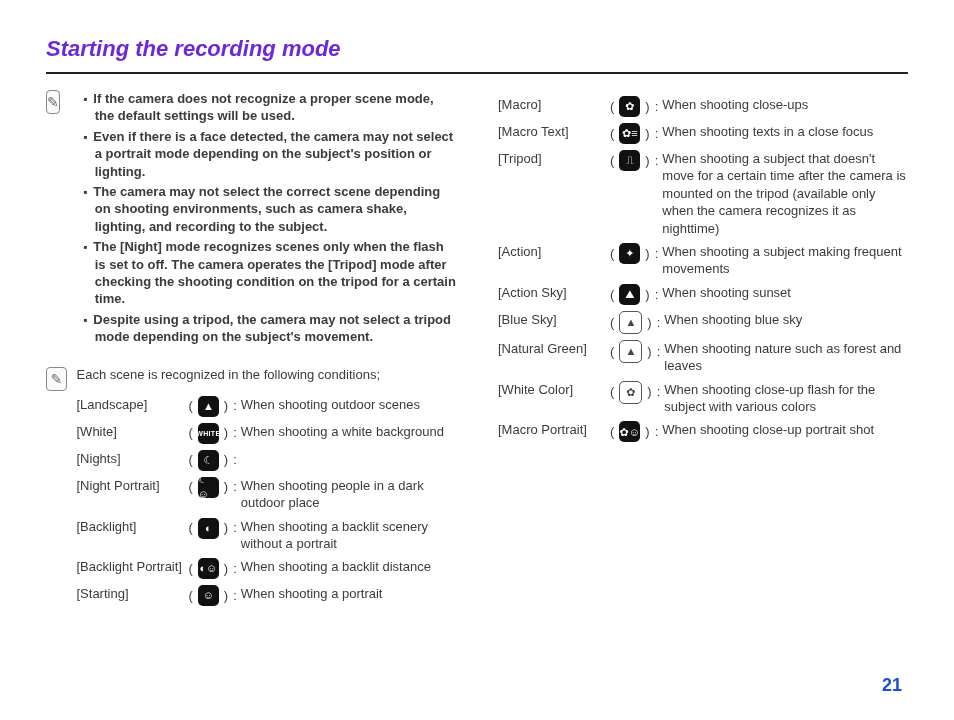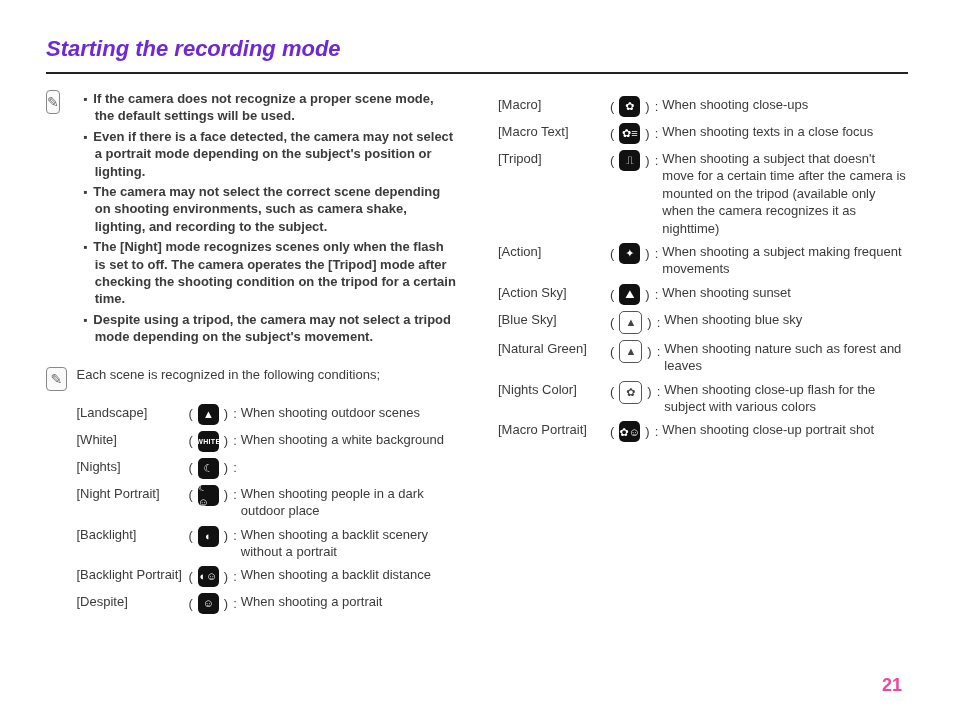--- a/index.html
+++ b/index.html
@@ -8,29 +8,29 @@
   .page { padding:36px 46px 0 46px; }
   h1 { margin:0 0 10px 0; font-size:22px; font-weight:700; font-style:italic; color:#6d28d9; }
   .rule { border:none; border-top:2px solid #222; margin:4px 0 16px 0; }
   .cols { display:flex; gap:42px; }
   .col { width:420px; }
   .notebox { display:flex; align-items:flex-start; gap:10px; margin-bottom:18px; }
   .note-icon { width:22px; height:22px; border:1px solid #888; border-radius:4px; display:flex; align-items:center; justify-content:center; font-size:14px; color:#666; background:#fafafa; }
   ul.bul { margin:0; padding-left:14px; list-style:none;font-weight:bold; }
   ul.bul li { text-indent:-11px; padding-left:11px; line-height:1.34; margin:0 0 3px 0; }
   ul.bul li::before { content:"■"; font-size:6px; vertical-align:2px; margin-right:6px; color:var(--fg); }
-  .lead { margin:0 0 22px 0; }
+  .lead { margin:0 0 14px 0; }
   .scene { display:flex; align-items:flex-start; margin:6px 0; line-height:1.34; }
   .sname { width:112px; flex-shrink:0; }
   .paren { display:inline-flex; align-items:center; gap:5px; flex-shrink:0; }
   .sicon { width:21px; height:21px; border-radius:5px; background:#111; color:#fff; display:inline-flex; align-items:center; justify-content:center; font-size:11px; }
   .sicon.white-text { font-size:7px; font-weight:700; letter-spacing:.3px; }
   .sicon.outline { background:#fff; border:1px solid #555; color:#444; }
   .desc { margin-left:4px; }
-  .pagenum { position:absolute; right:52px; bottom:24px; color:#ec4899; font-weight:700; font-size:18px; }
+  .pagenum { position:absolute; right:52px; bottom:24px; color:#1d4ed8; font-weight:700; font-size:18px; }
   .wrap { position:relative; width:954px; height:720px; }
 </style>
 </head>
 <body>
 <div class="wrap">
 <div class="page">
 
 <h1>Starting the recording mode</h1>
 <hr class="rule">
 
@@ -106,21 +106,21 @@
                   <div class="sname">[Backlight Portrait]</div>
                   <span class="paren">
                     <span>(</span>
                     <span class="sicon">◐☺</span>
                     <span>)</span>
                     <span> :</span>
                   </span>
                   <div class="desc">When shooting a backlit distance</div>
                 </div>
                 <div class="scene">
-                  <div class="sname">[Despite]</div>
+                  <div class="sname">[Starting]</div>
                   <span class="paren">
                     <span>(</span>
                     <span class="sicon">☺</span>
                     <span>)</span>
                     <span> :</span>
                   </span>
                   <div class="desc">When shooting a portrait</div>
                 </div>
               </div>
       </div>
@@ -193,21 +193,21 @@
               <div class="sname">[Natural Green]</div>
               <span class="paren">
                 <span>(</span>
                 <span class="sicon outline">▲</span>
                 <span>)</span>
                 <span> :</span>
               </span>
               <div class="desc">When shooting nature such as forest and leaves</div>
             </div>
             <div class="scene">
-              <div class="sname">[Nights Color]</div>
+              <div class="sname">[White Color]</div>
               <span class="paren">
                 <span>(</span>
                 <span class="sicon outline">✿</span>
                 <span>)</span>
                 <span> :</span>
               </span>
               <div class="desc">When shooting close-up flash for the subject with various colors</div>
             </div>
             <div class="scene">
               <div class="sname">[Macro Portrait]</div>

